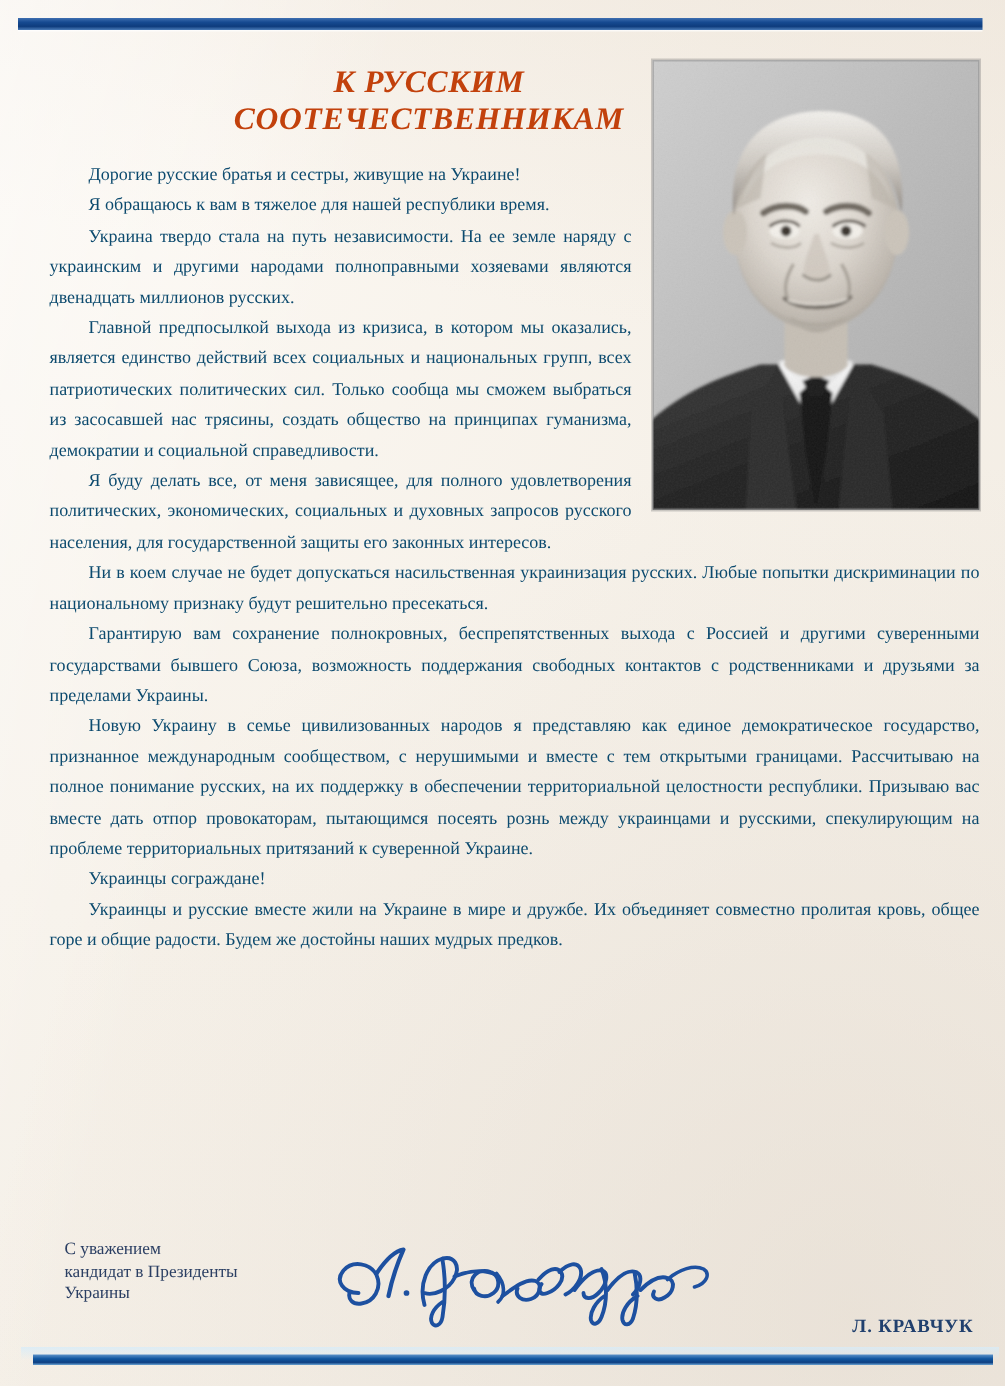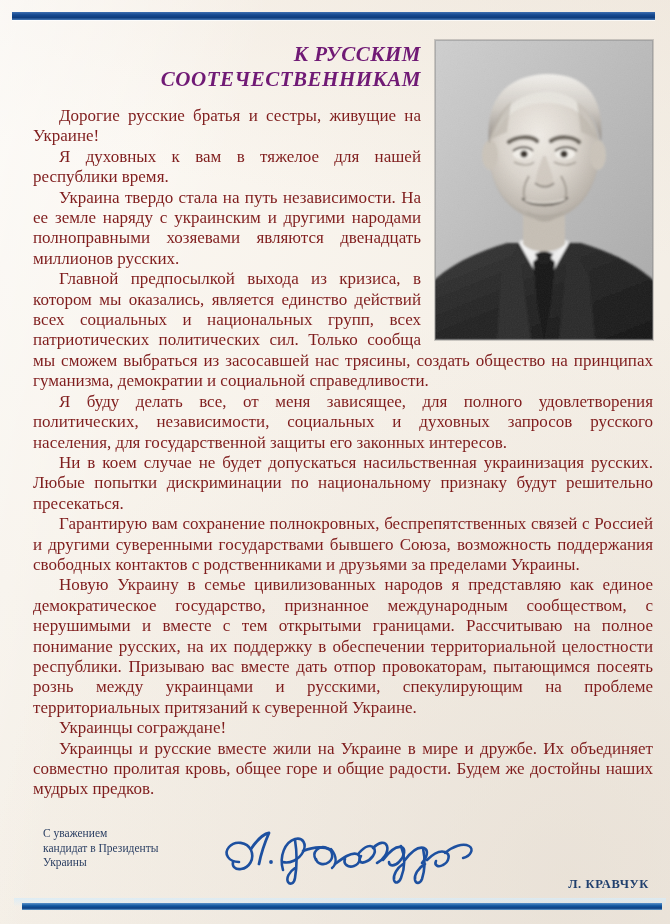--- a/index.html
+++ b/index.html
@@ -59,35 +59,35 @@
     background:#bcbcbc;
     overflow:hidden;
     box-shadow:0 0 0 1px rgba(120,120,120,.35);
   }
   .photo svg{ display:block; width:100%; height:100%; }
 
   
   .headline{
     font-weight:bold; font-style:italic;
     font-size:21px; line-height:25px;
-    color:#701a75;
-    text-align:right;
+    color:#c2410c;
+    text-align:center;
     margin:8px 0 14px 118px;
     letter-spacing:.5px;
     white-space:pre-line;
   }
 
   
   p.body{
     margin:0 0 0 0;
     text-indent:26px;
     text-align:justify;
-    font-size:17px;
+    font-size:12px;
     line-height:20.4px;
-    color:#7f1d1d;
+    color:#0c4a6e;
     hyphens:auto;
     -webkit-hyphens:auto;
   }
   p.body + p.body{ margin-top:0; }
 
   
   .signblock{
     position:absolute;
     left:33px; top:826px; width:620px; height:60px;
   }
@@ -223,26 +223,26 @@
 
         <rect width="218" height="300" filter="url(#grain)" opacity=".5"></rect>
         <rect width="218" height="300" fill="none" stroke="rgba(140,140,140,.5)" stroke-width="2"></rect>
       </svg>
     </div>
 
     <h1 class="headline">К РУССКИМ
 СООТЕЧЕСТВЕННИКАМ</h1>
 
     <p class="body">Дорогие русские братья и сестры, живущие на Украине!</p>
-    <p class="body">Я духовных к вам в тяжелое для нашей республики время.</p>
+    <p class="body">Я обращаюсь к вам в тяжелое для нашей республики время.</p>
     <p class="body">Украина твердо стала на путь независимости. На ее земле наряду с украинским и другими народами полноправными хозяевами являются двенадцать миллионов русских.</p>
     <p class="body">Главной предпосылкой выхода из кризиса, в котором мы оказались, является единство действий всех социальных и национальных групп, всех патриотических политических сил. Только сообща мы сможем выбраться из засосавшей нас трясины, создать общество на принципах гуманизма, демократии и социальной справедливости.</p>
-    <p class="body">Я буду делать все, от меня зависящее, для полного удовлетворения политических, независимости, социальных и духовных запросов русского населения, для государственной защиты его законных интересов.</p>
+    <p class="body">Я буду делать все, от меня зависящее, для полного удовлетворения политических, экономических, социальных и духовных запросов русского населения, для государственной защиты его законных интересов.</p>
     <p class="body">Ни в коем случае не будет допускаться насильственная украинизация русских. Любые попытки дискриминации по национальному признаку будут решительно пресекаться.</p>
-    <p class="body">Гарантирую вам сохранение полнокровных, беспрепятственных связей с Россией и другими суверенными государствами бывшего Союза, возможность поддержания свободных контактов с родственниками и друзьями за пределами Украины.</p>
+    <p class="body">Гарантирую вам сохранение полнокровных, беспрепятственных выхода с Россией и другими суверенными государствами бывшего Союза, возможность поддержания свободных контактов с родственниками и друзьями за пределами Украины.</p>
     <p class="body">Новую Украину в семье цивилизованных народов я представляю как единое демократическое государство, признанное международным сообществом, с нерушимыми и вместе с тем открытыми границами. Рассчитываю на полное понимание русских, на их поддержку в обеспечении территориальной целостности республики. Призываю вас вместе дать отпор провокаторам, пытающимся посеять рознь между украинцами и русскими, спекулирующим на проблеме территориальных притязаний к суверенной Украине.</p>
     <p class="body">Украинцы сограждане!</p>
     <p class="body">Украинцы и русские вместе жили на Украине в мире и дружбе. Их объединяет совместно пролитая кровь, общее горе и общие радости. Будем же достойны наших мудрых предков.</p>
 
     <div class="clear"></div>
   </div>
 
   <div class="signblock">
     <div class="sign-left">С уважением
 кандидат в Президенты

